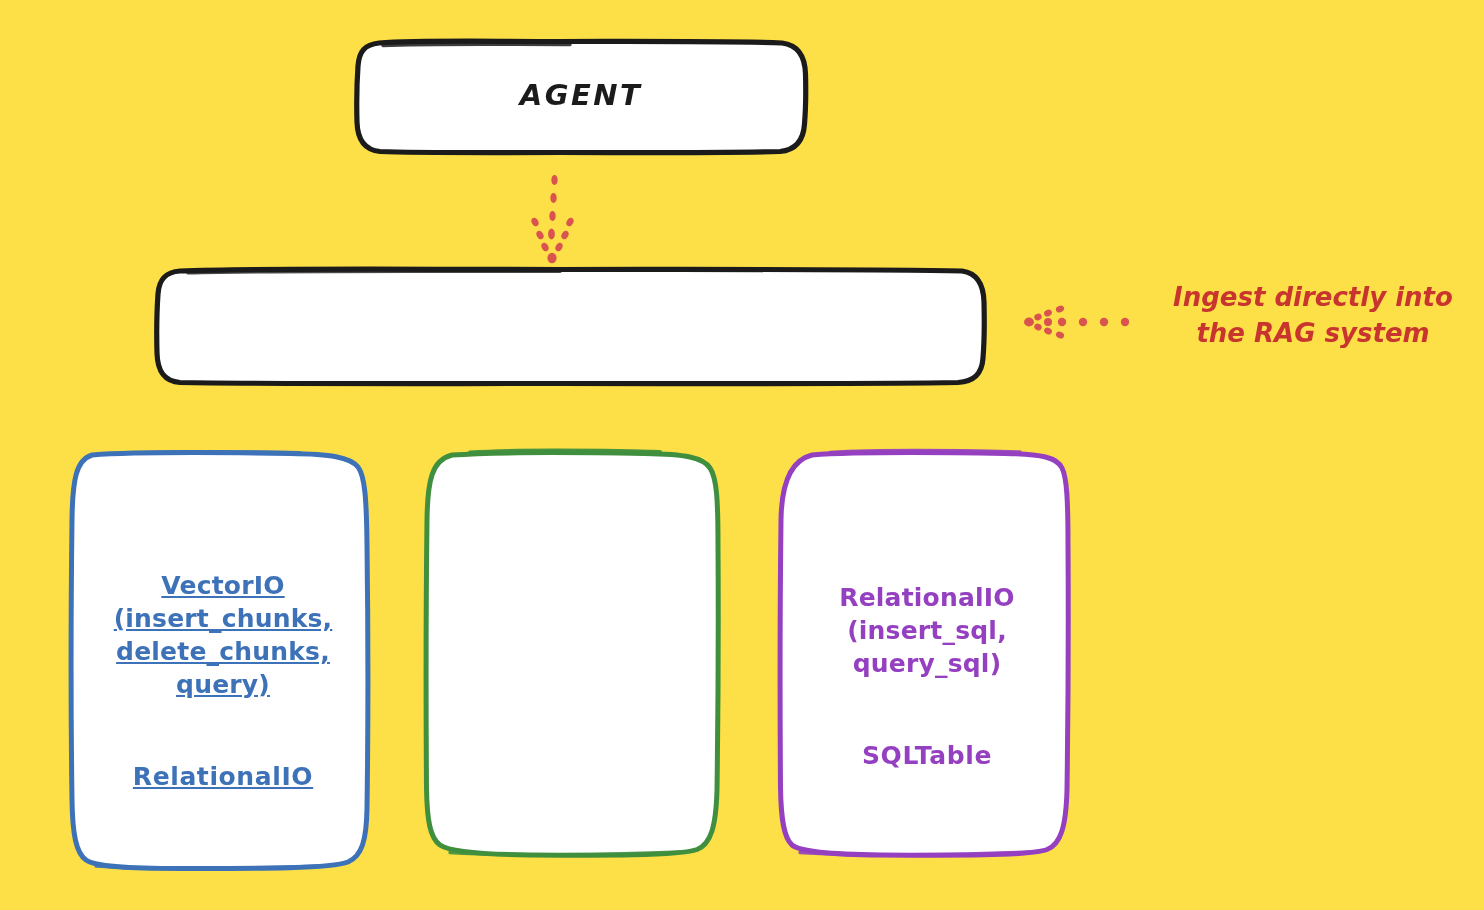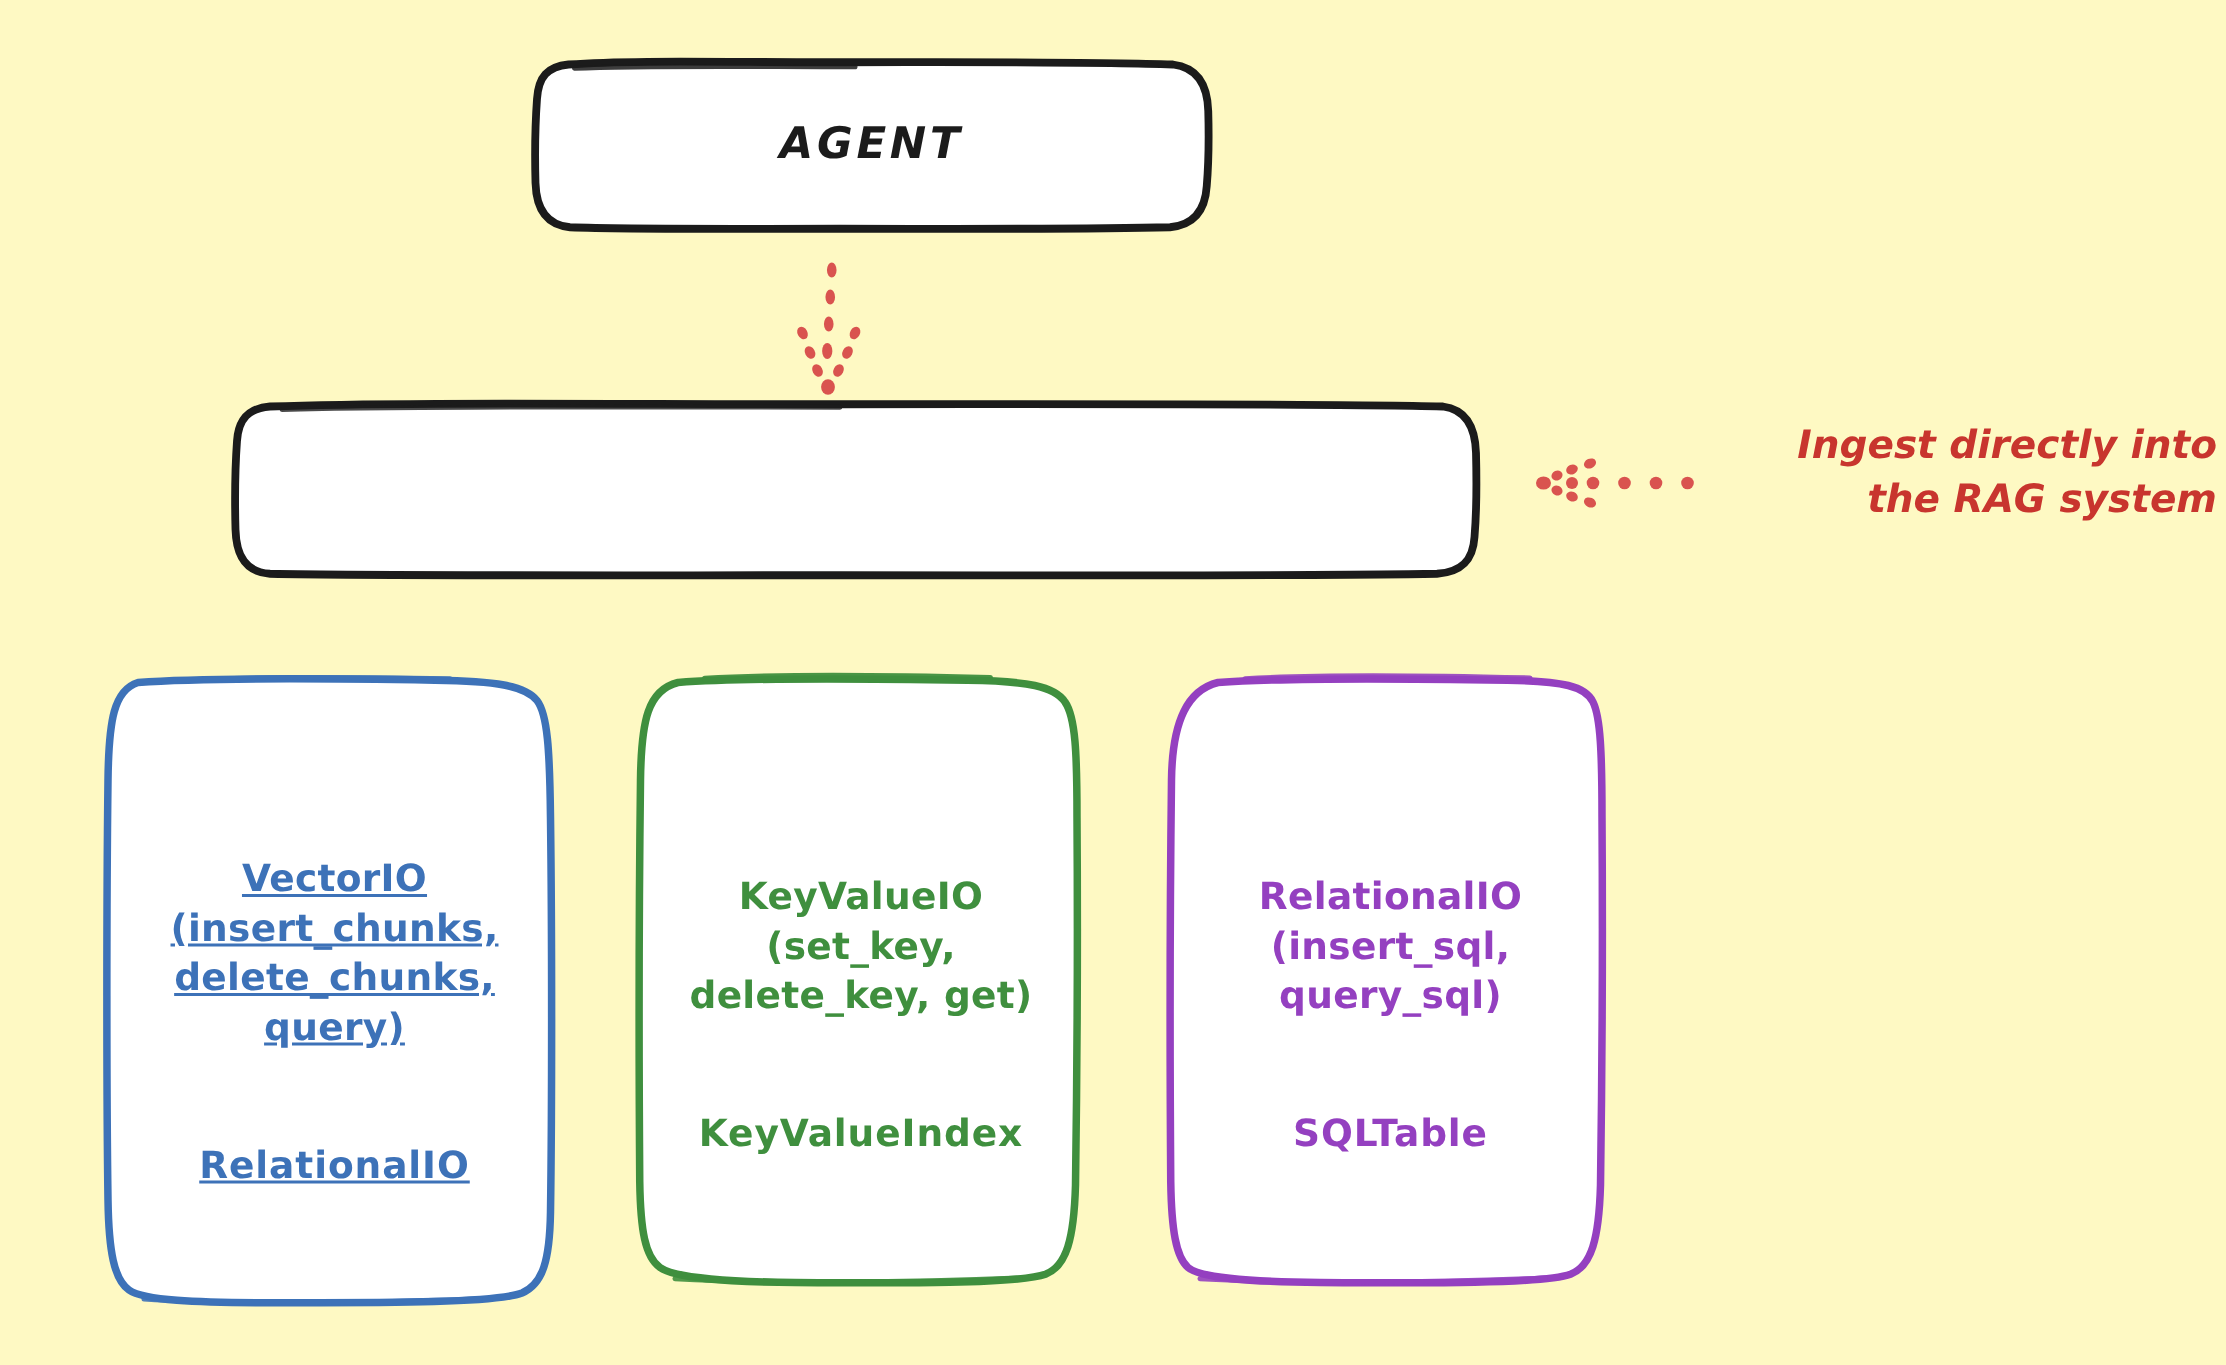--- a/index.html
+++ b/index.html
@@ -7,21 +7,21 @@
     padding: 0;
     background: #ffffff;
   }
   body {
     font-family: "DejaVu Sans", sans-serif;
   }
   #canvas {
     position: relative;
     width: 1484px;
     height: 910px;
-    background: #fef9c3;
+    background: #fde047;
     overflow: hidden;
   }
   #sketch-layer {
     position: absolute;
     left: 0;
     top: 0;
     width: 1484px;
     height: 910px;
     pointer-events: none;
   }
@@ -84,21 +84,21 @@
     left: 1148px;
     top: 280px;
     width: 330px;
     font-family: "DejaVu Sans", sans-serif;
     font-style: italic;
     font-weight: bold;
     font-size: 26px;
     line-height: 1.38;
     color: #c8352e;
     white-space: pre-line;
-    text-align: right;
+    text-align: center;
     pointer-events: none;
     user-select: none;
   }
 </style>
 </head>
 <body>
 
 <div id="canvas">
 
   <svg id="sketch-layer" viewBox="0 0 1484 910">
@@ -232,26 +232,20 @@
 
 
   <div class="leaf-text vector-text">
     <div class="leaf-api">VectorIO
 (insert_chunks,
 delete_chunks,
 query)</div>
     <div class="leaf-index">RelationalIO</div>
   </div>
 
-  <div class="leaf-text keyvalue-text">
-    <div class="leaf-api">KeyValueIO
-(set_key,
-delete_key, get)</div>
-    <div class="leaf-index">KeyValueIndex</div>
-  </div>
 
   <div class="leaf-text relational-text">
     <div class="leaf-api">RelationalIO
 (insert_sql,
 query_sql)</div>
     <div class="leaf-index">SQLTable</div>
   </div>
 
   <div class="annotation">Ingest directly into
 the RAG system</div>

